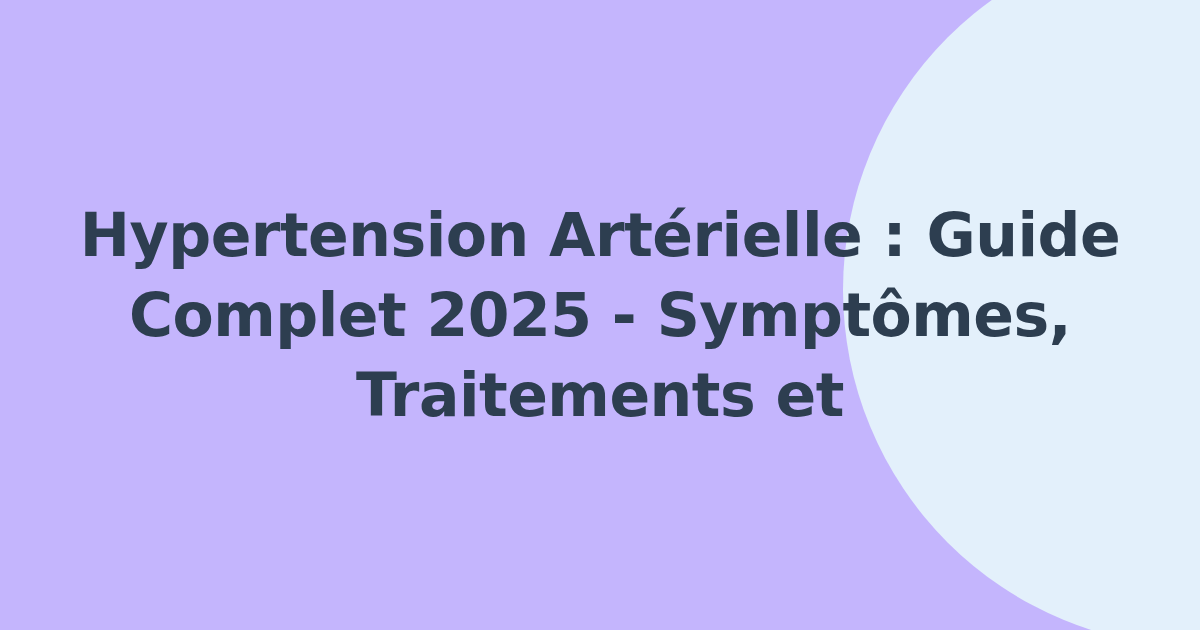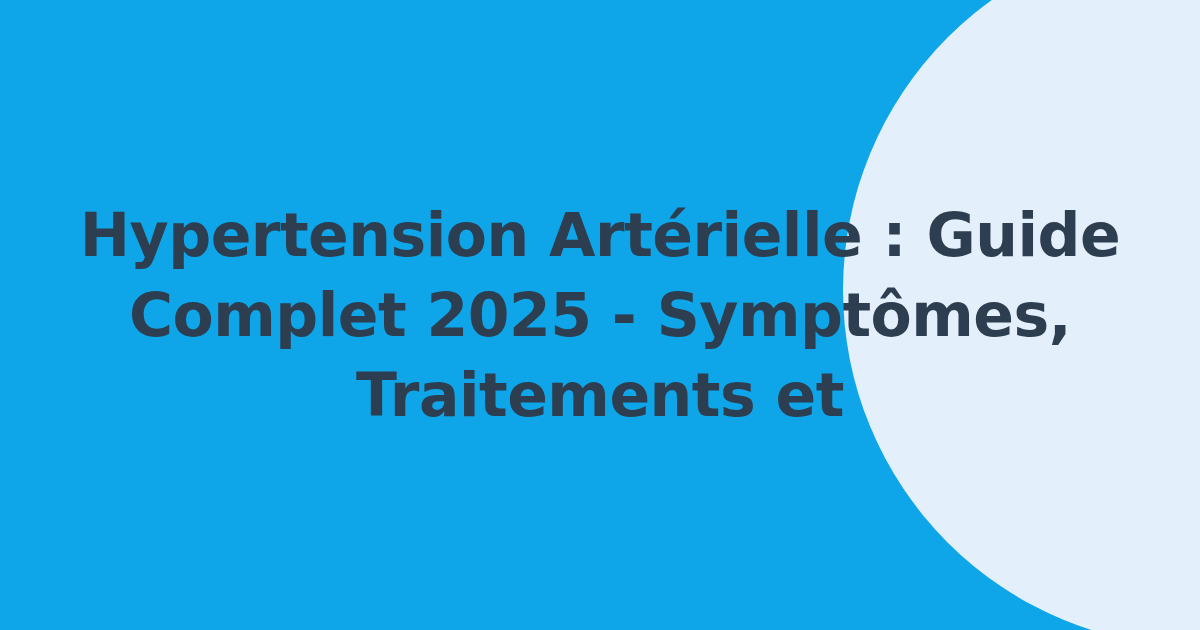--- a/index.html
+++ b/index.html
@@ -58,21 +58,21 @@
     font-size: 60px;
     line-height: 80px;
     letter-spacing: -0.5px;
     word-wrap: break-word;
     white-space: pre-wrap;
   }
 </style>
 </head>
 <body>
 
-<div class="og-card" style="background: #0ea5e9;">
+<div class="og-card" style="background: #c4b5fd;">
 
   <div class="decor-circle" style="background: rgb(227, 240, 251); width: 714px; height: 714px; left: 843px; top: -67px;"></div>
 
   <div class="content">
     <h1 class="title" style="color: rgb(45, 62, 80); text-align: center;">Hypertension Artérielle : Guide Complet 2025 - Symptômes, Traitements et</h1>
   </div>
 
 </div>
 
 </body></html>

